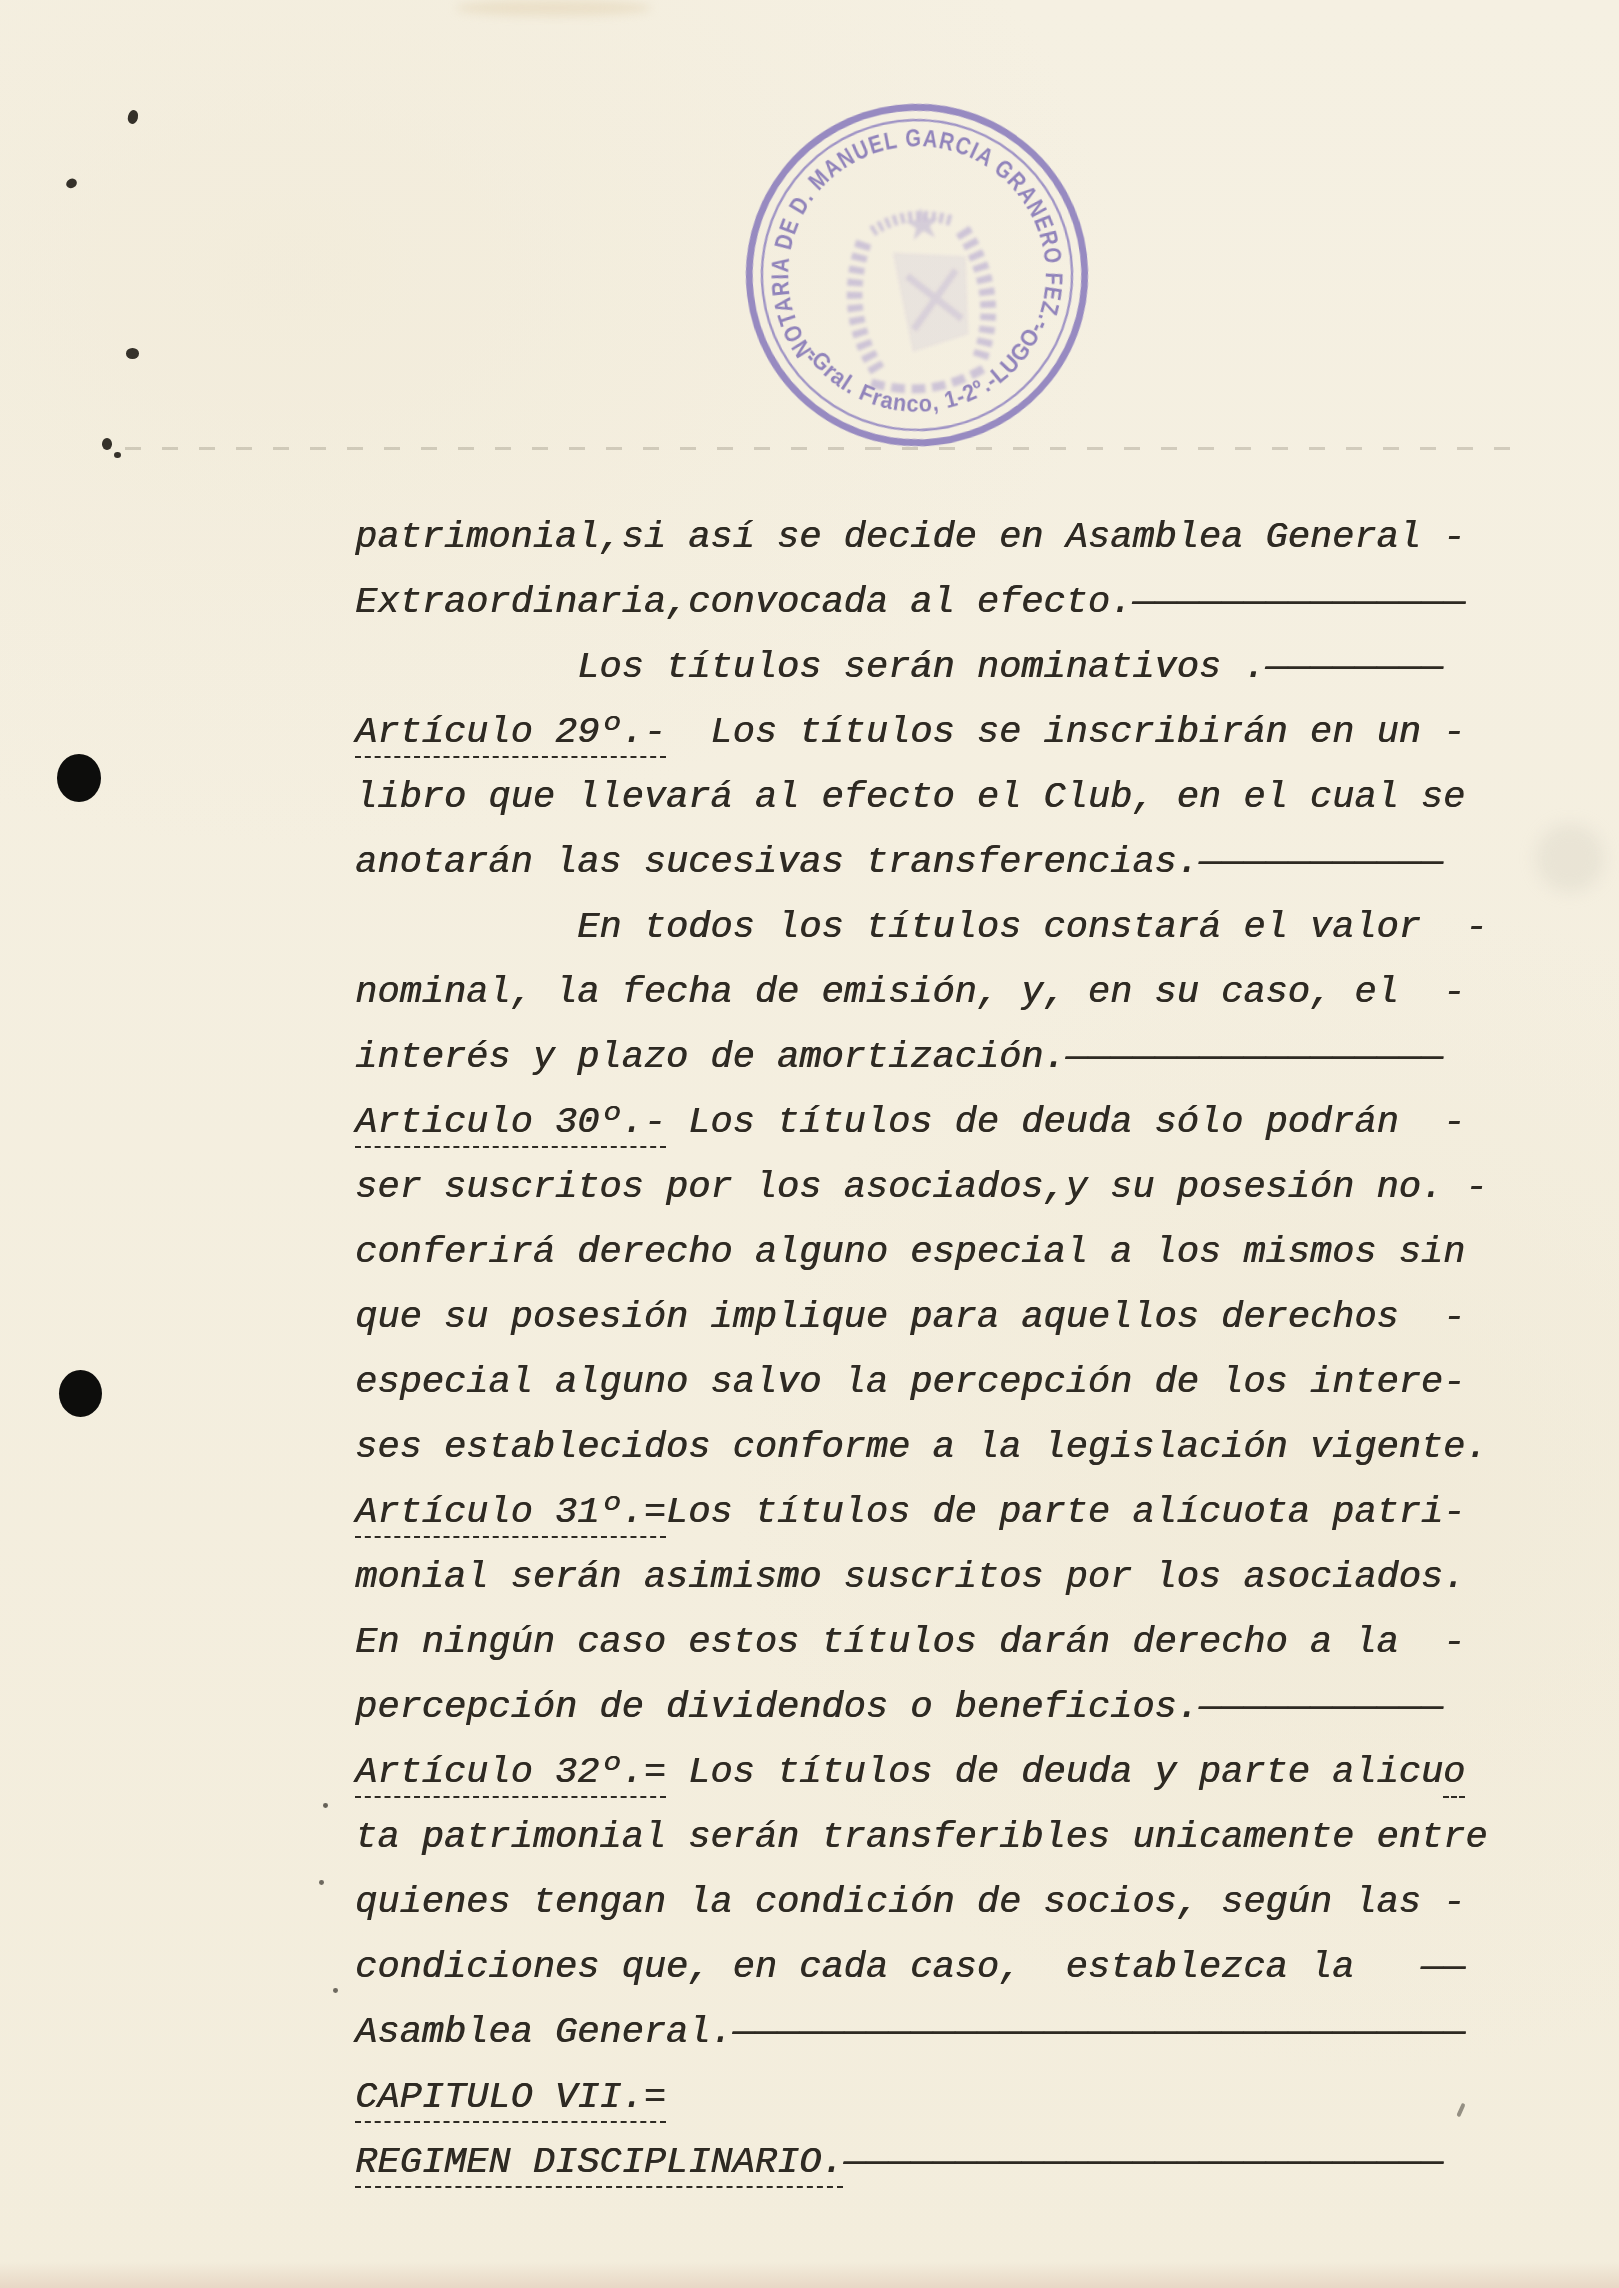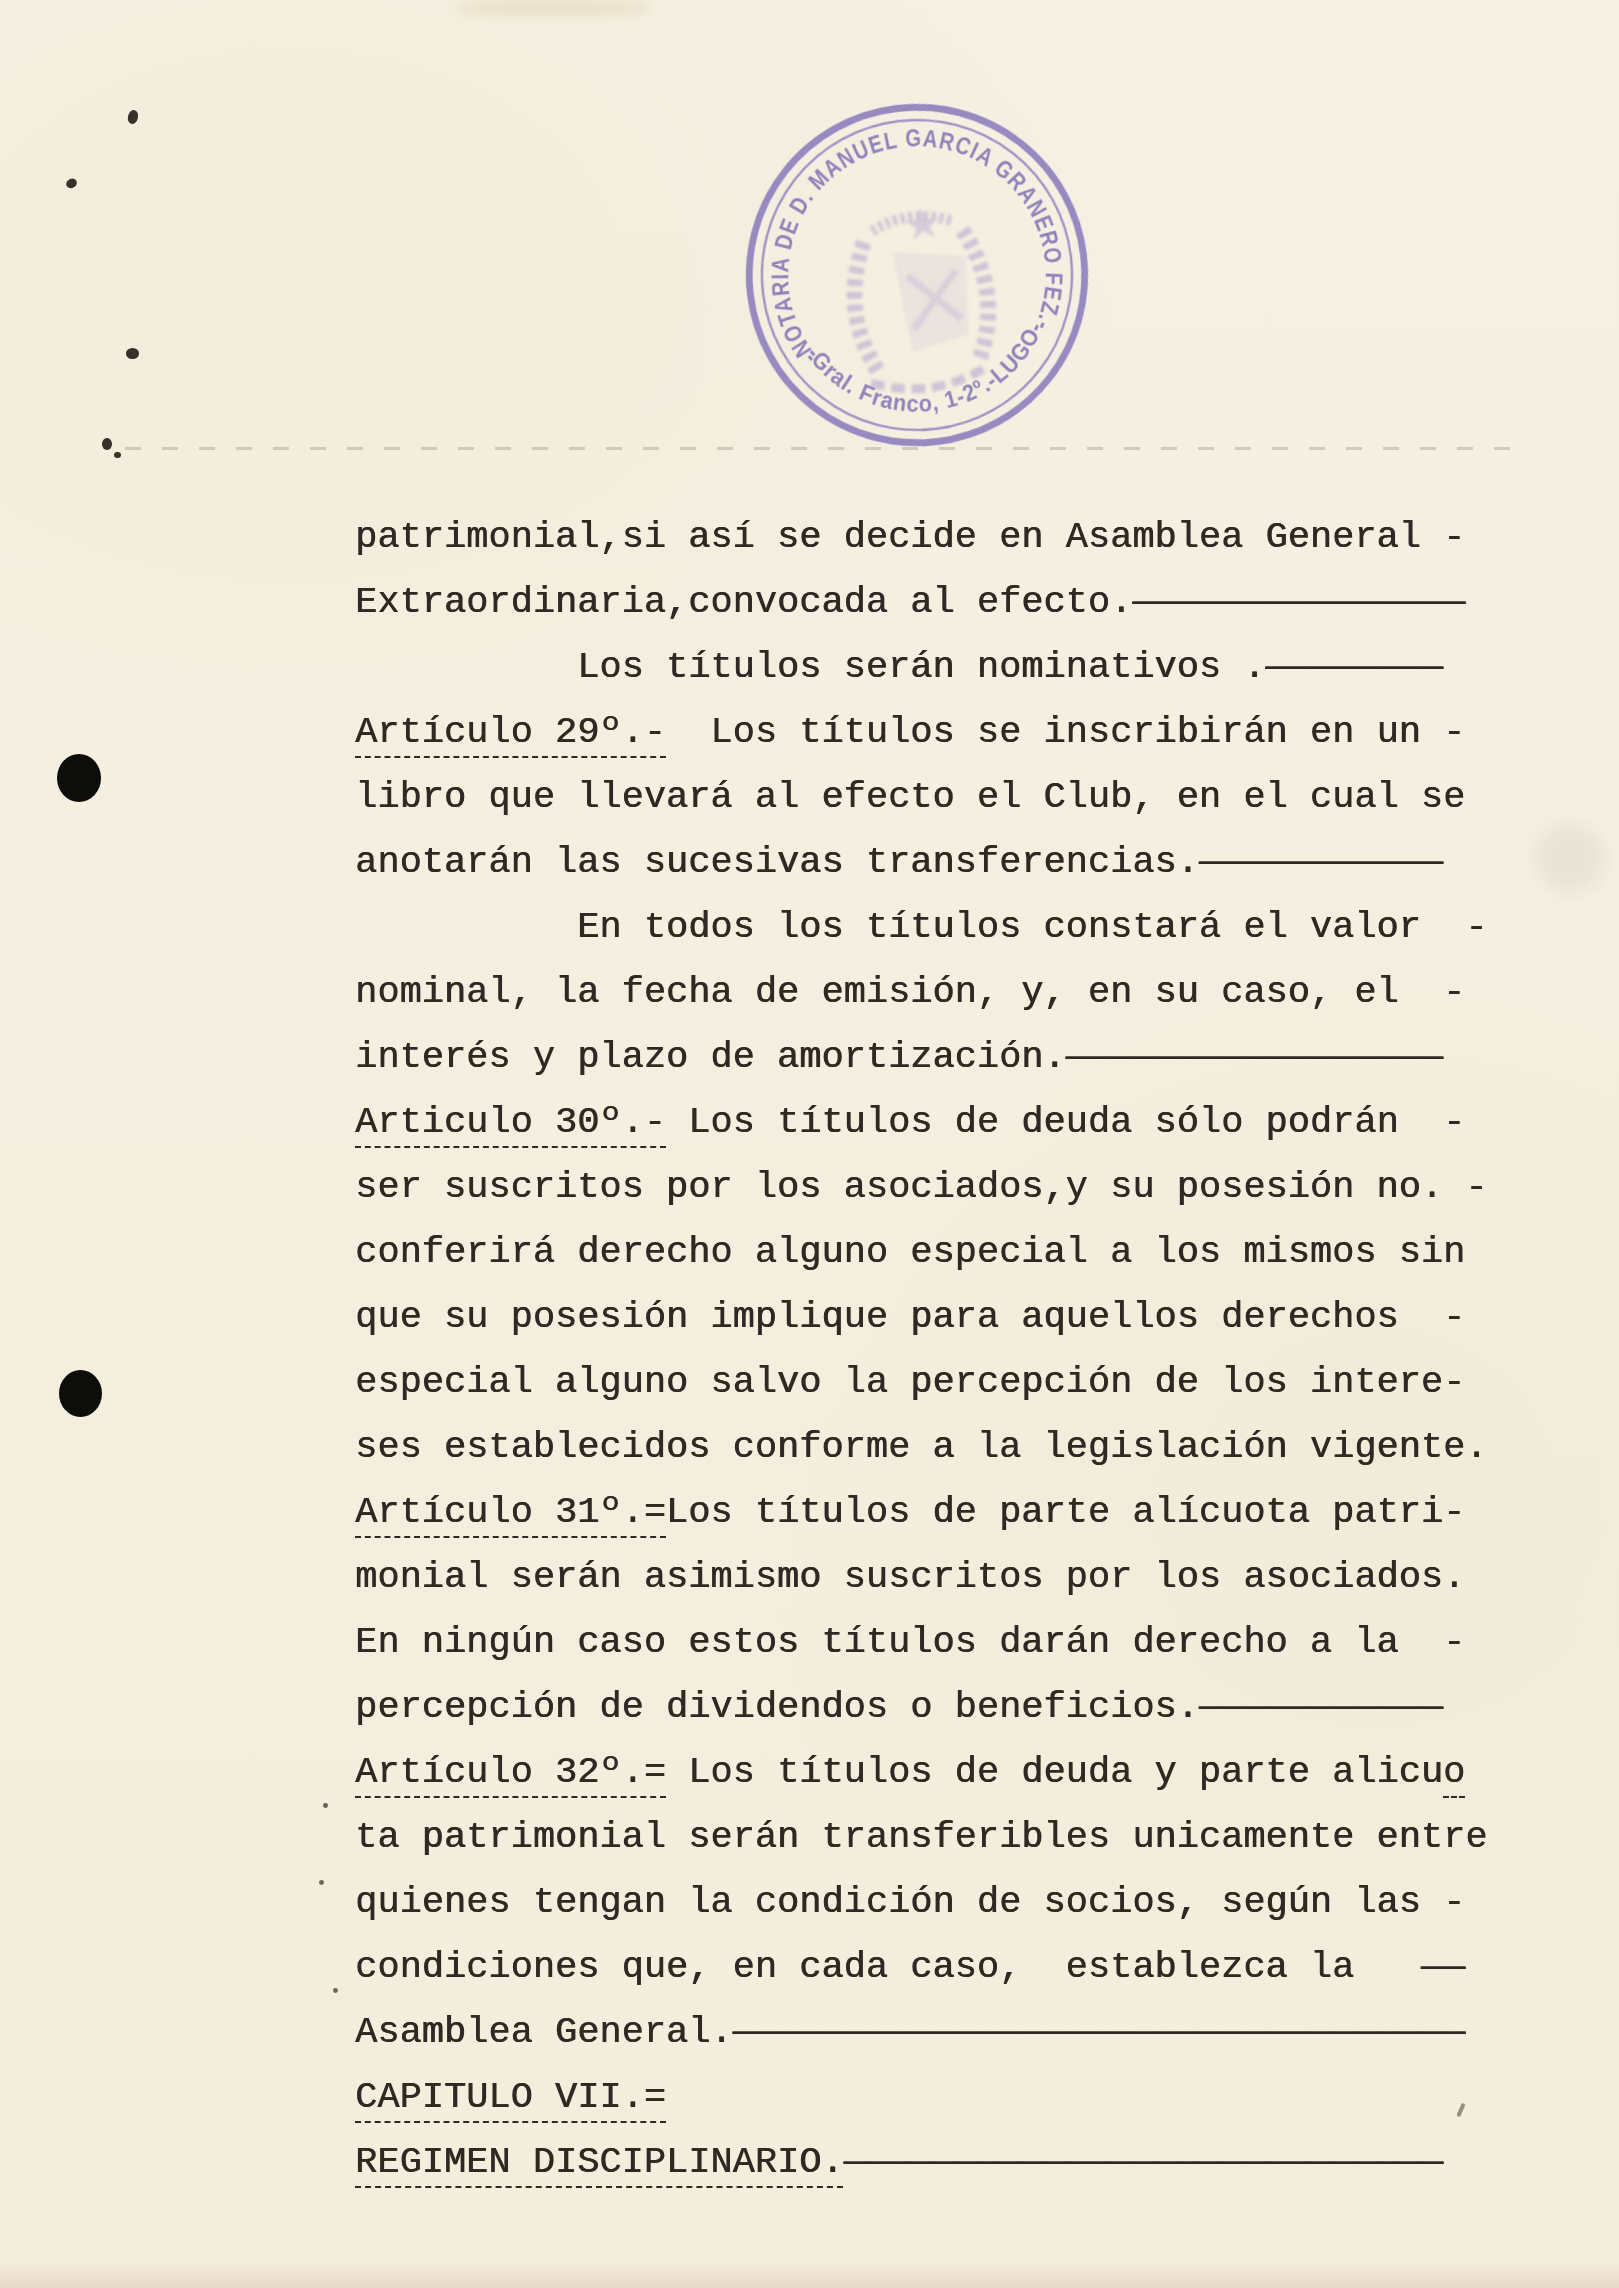--- a/index.html
+++ b/index.html
@@ -14,21 +14,21 @@
       linear-gradient(#f5f0e2, #f3eddc);
     font-family:"Liberation Mono","DejaVu Sans Mono",monospace;
   }
   
   .doc-text {
     position:absolute; left:355px; top:505px; width:1229px;
     font-size:37px; line-height:65px; color:#2e2a23;
     white-space:pre; letter-spacing:0;
     text-shadow:0.6px 0 0 currentColor;
   }
-  .tl { height:65px; }
+  .tl { height:65px;font-style:italic; }
   .u { border-bottom:2.9px dashed #2e2a23; padding-bottom:2.9px; }
   
   .stamp { position:absolute; left:720px; top:78px; width:394px; height:394px; opacity:.88; }
   .stamp svg { display:block; }
   
   .hole { position:absolute; background:#0d0d0c; border-radius:50%; }
   .hole-1 { left:57px; top:754px; width:44px; height:48px; }
   .hole-2 { left:59px; top:1370px; width:43px; height:47px; }
   
   .speck { position:absolute; background:#35312a; border-radius:50%; }

